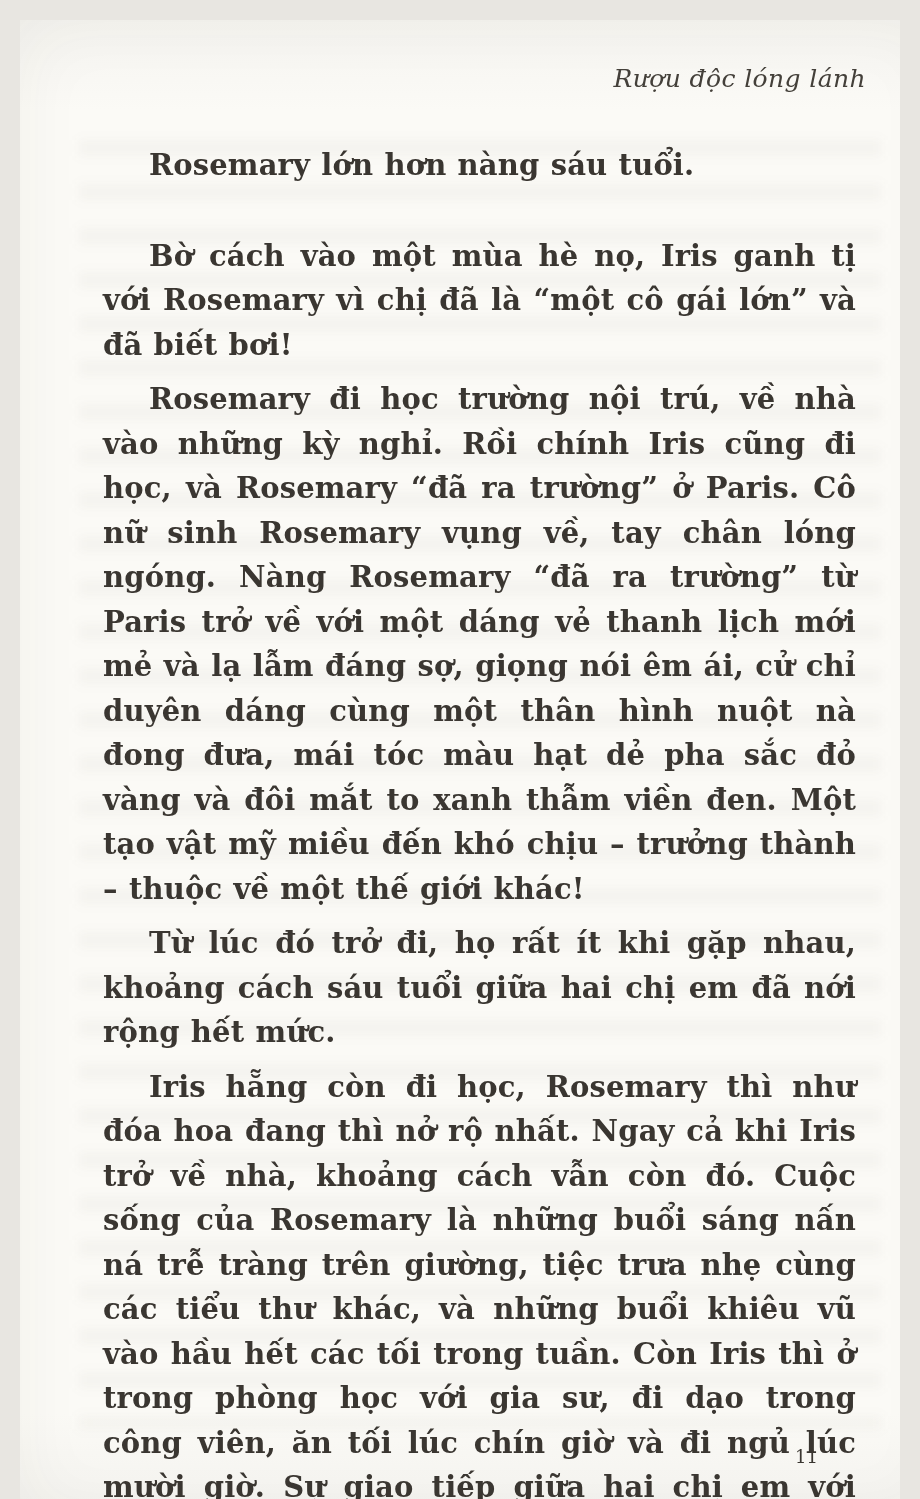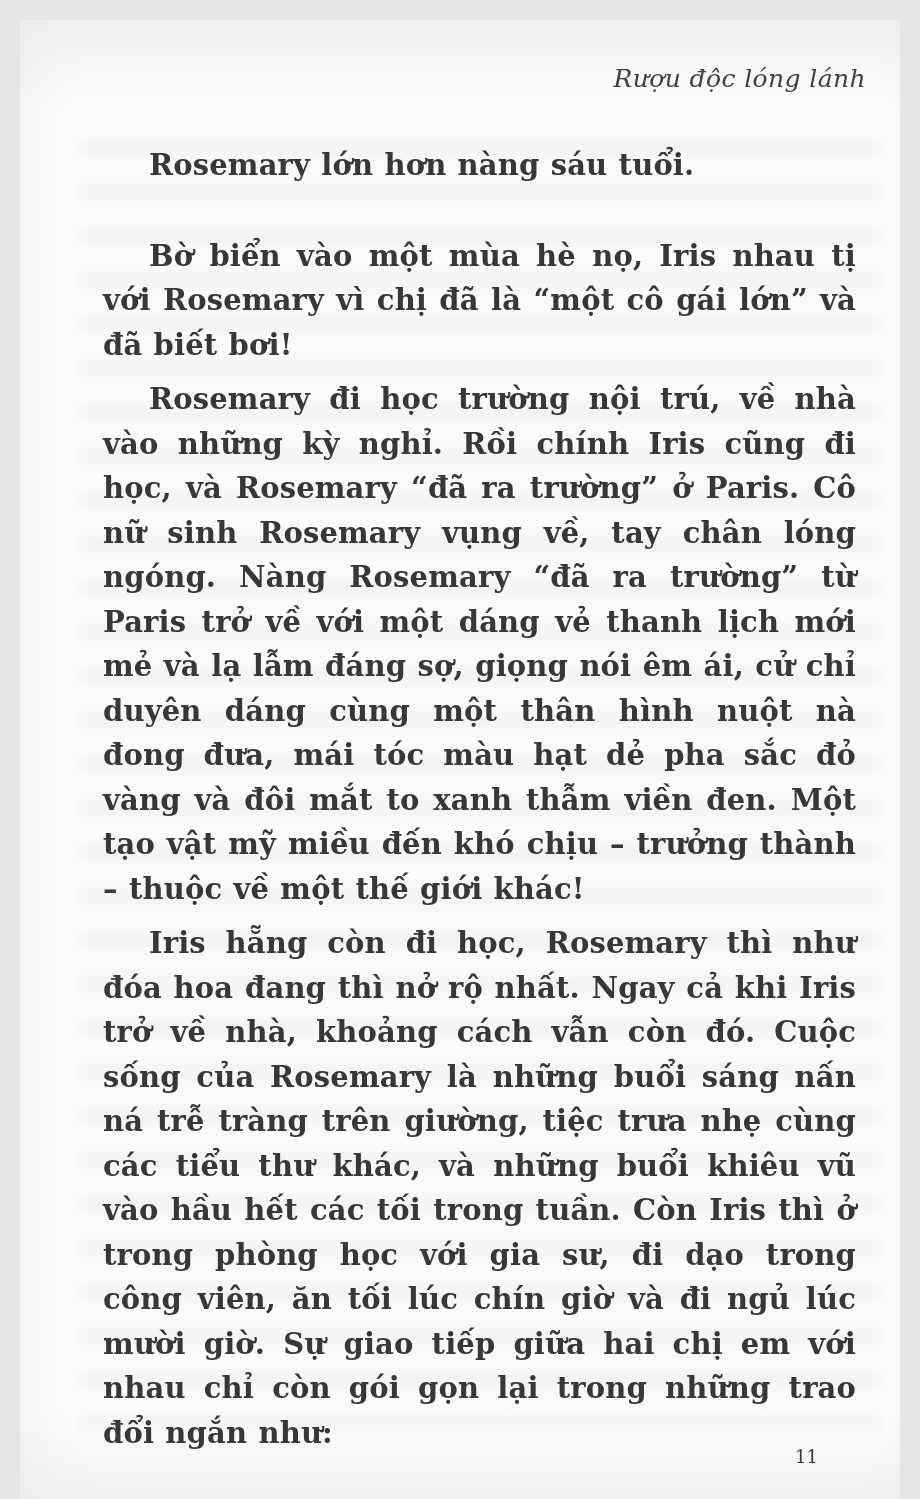--- a/index.html
+++ b/index.html
@@ -75,20 +75,21 @@
 </style>
 </head>
 <body>
 
 <div class="page">
 
   <div class="running-header">Rượu độc lóng lánh</div>
 
   <div class="body-text">
     <p class="opening">Rosemary lớn hơn nàng sáu tuổi.</p>
-    <p>Bờ biển vào một mùa hè nọ, Iris nhau tị với Rosemary vì chị đã là “một cô gái lớn” và đã biết bơi!</p>
+    <p>Bờ cách vào một mùa hè nọ, Iris ganh tị với Rosemary vì chị đã là “một cô gái lớn” và đã biết bơi!</p>
     <p>Rosemary đi học trường nội trú, về nhà vào những kỳ nghỉ. Rồi chính Iris cũng đi học, và Rosemary “đã ra trường” ở Paris. Cô nữ sinh Rosemary vụng về, tay chân lóng ngóng. Nàng Rosemary “đã ra trường” từ Paris trở về với một dáng vẻ thanh lịch mới mẻ và lạ lẫm đáng sợ, giọng nói êm ái, cử chỉ duyên dáng cùng một thân hình nuột nà đong đưa, mái tóc màu hạt dẻ pha sắc đỏ vàng và đôi mắt to xanh thẫm viền đen. Một tạo vật mỹ miều đến khó chịu – trưởng thành – thuộc về một thế giới khác!</p>
+    <p>Từ lúc đó trở đi, họ rất ít khi gặp nhau, khoảng cách sáu tuổi giữa hai chị em đã nới rộng hết mức.</p>
     <p>Iris hẵng còn đi học, Rosemary thì như đóa hoa đang thì nở rộ nhất. Ngay cả khi Iris trở về nhà, khoảng cách vẫn còn đó. Cuộc sống của Rosemary là những buổi sáng nấn ná trễ tràng trên giường, tiệc trưa nhẹ cùng các tiểu thư khác, và những buổi khiêu vũ vào hầu hết các tối trong tuần. Còn Iris thì ở trong phòng học với gia sư, đi dạo trong công viên, ăn tối lúc chín giờ và đi ngủ lúc mười giờ. Sự giao tiếp giữa hai chị em với nhau chỉ còn gói gọn lại trong những trao đổi ngắn như:</p>
   </div>
 
   <div class="page-number">11</div>
 
 </div>
 
 </body></html>

